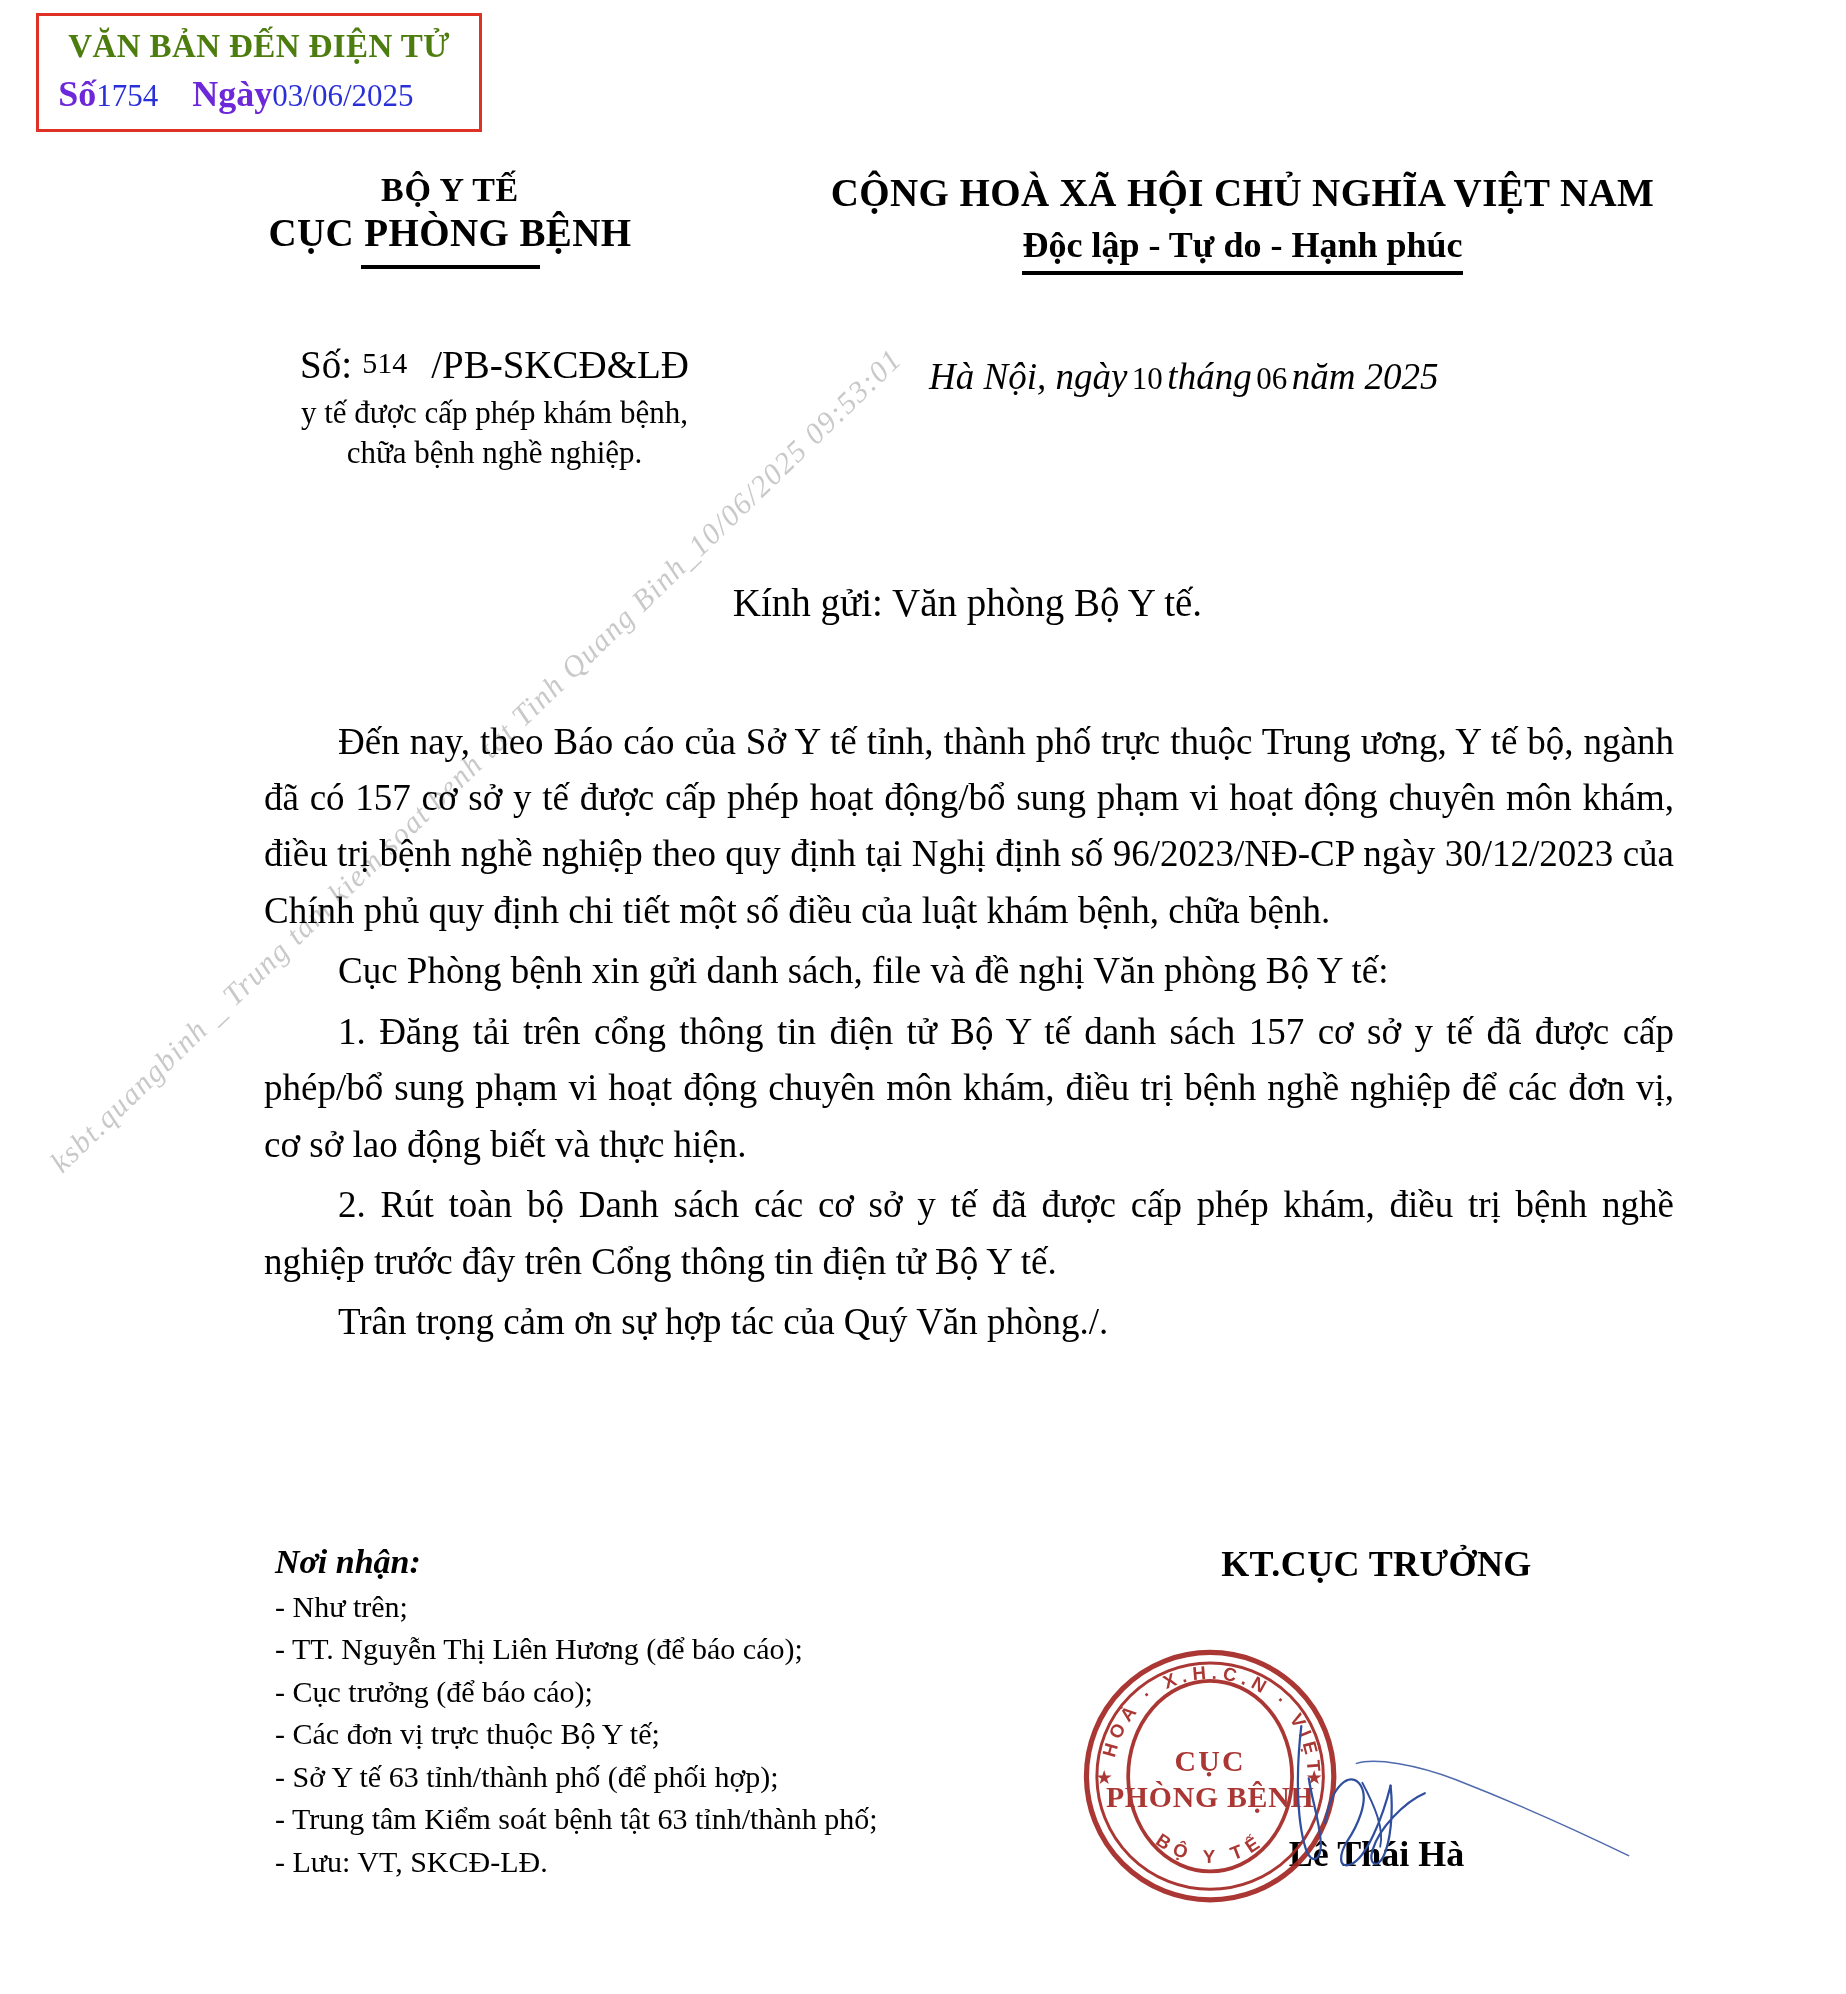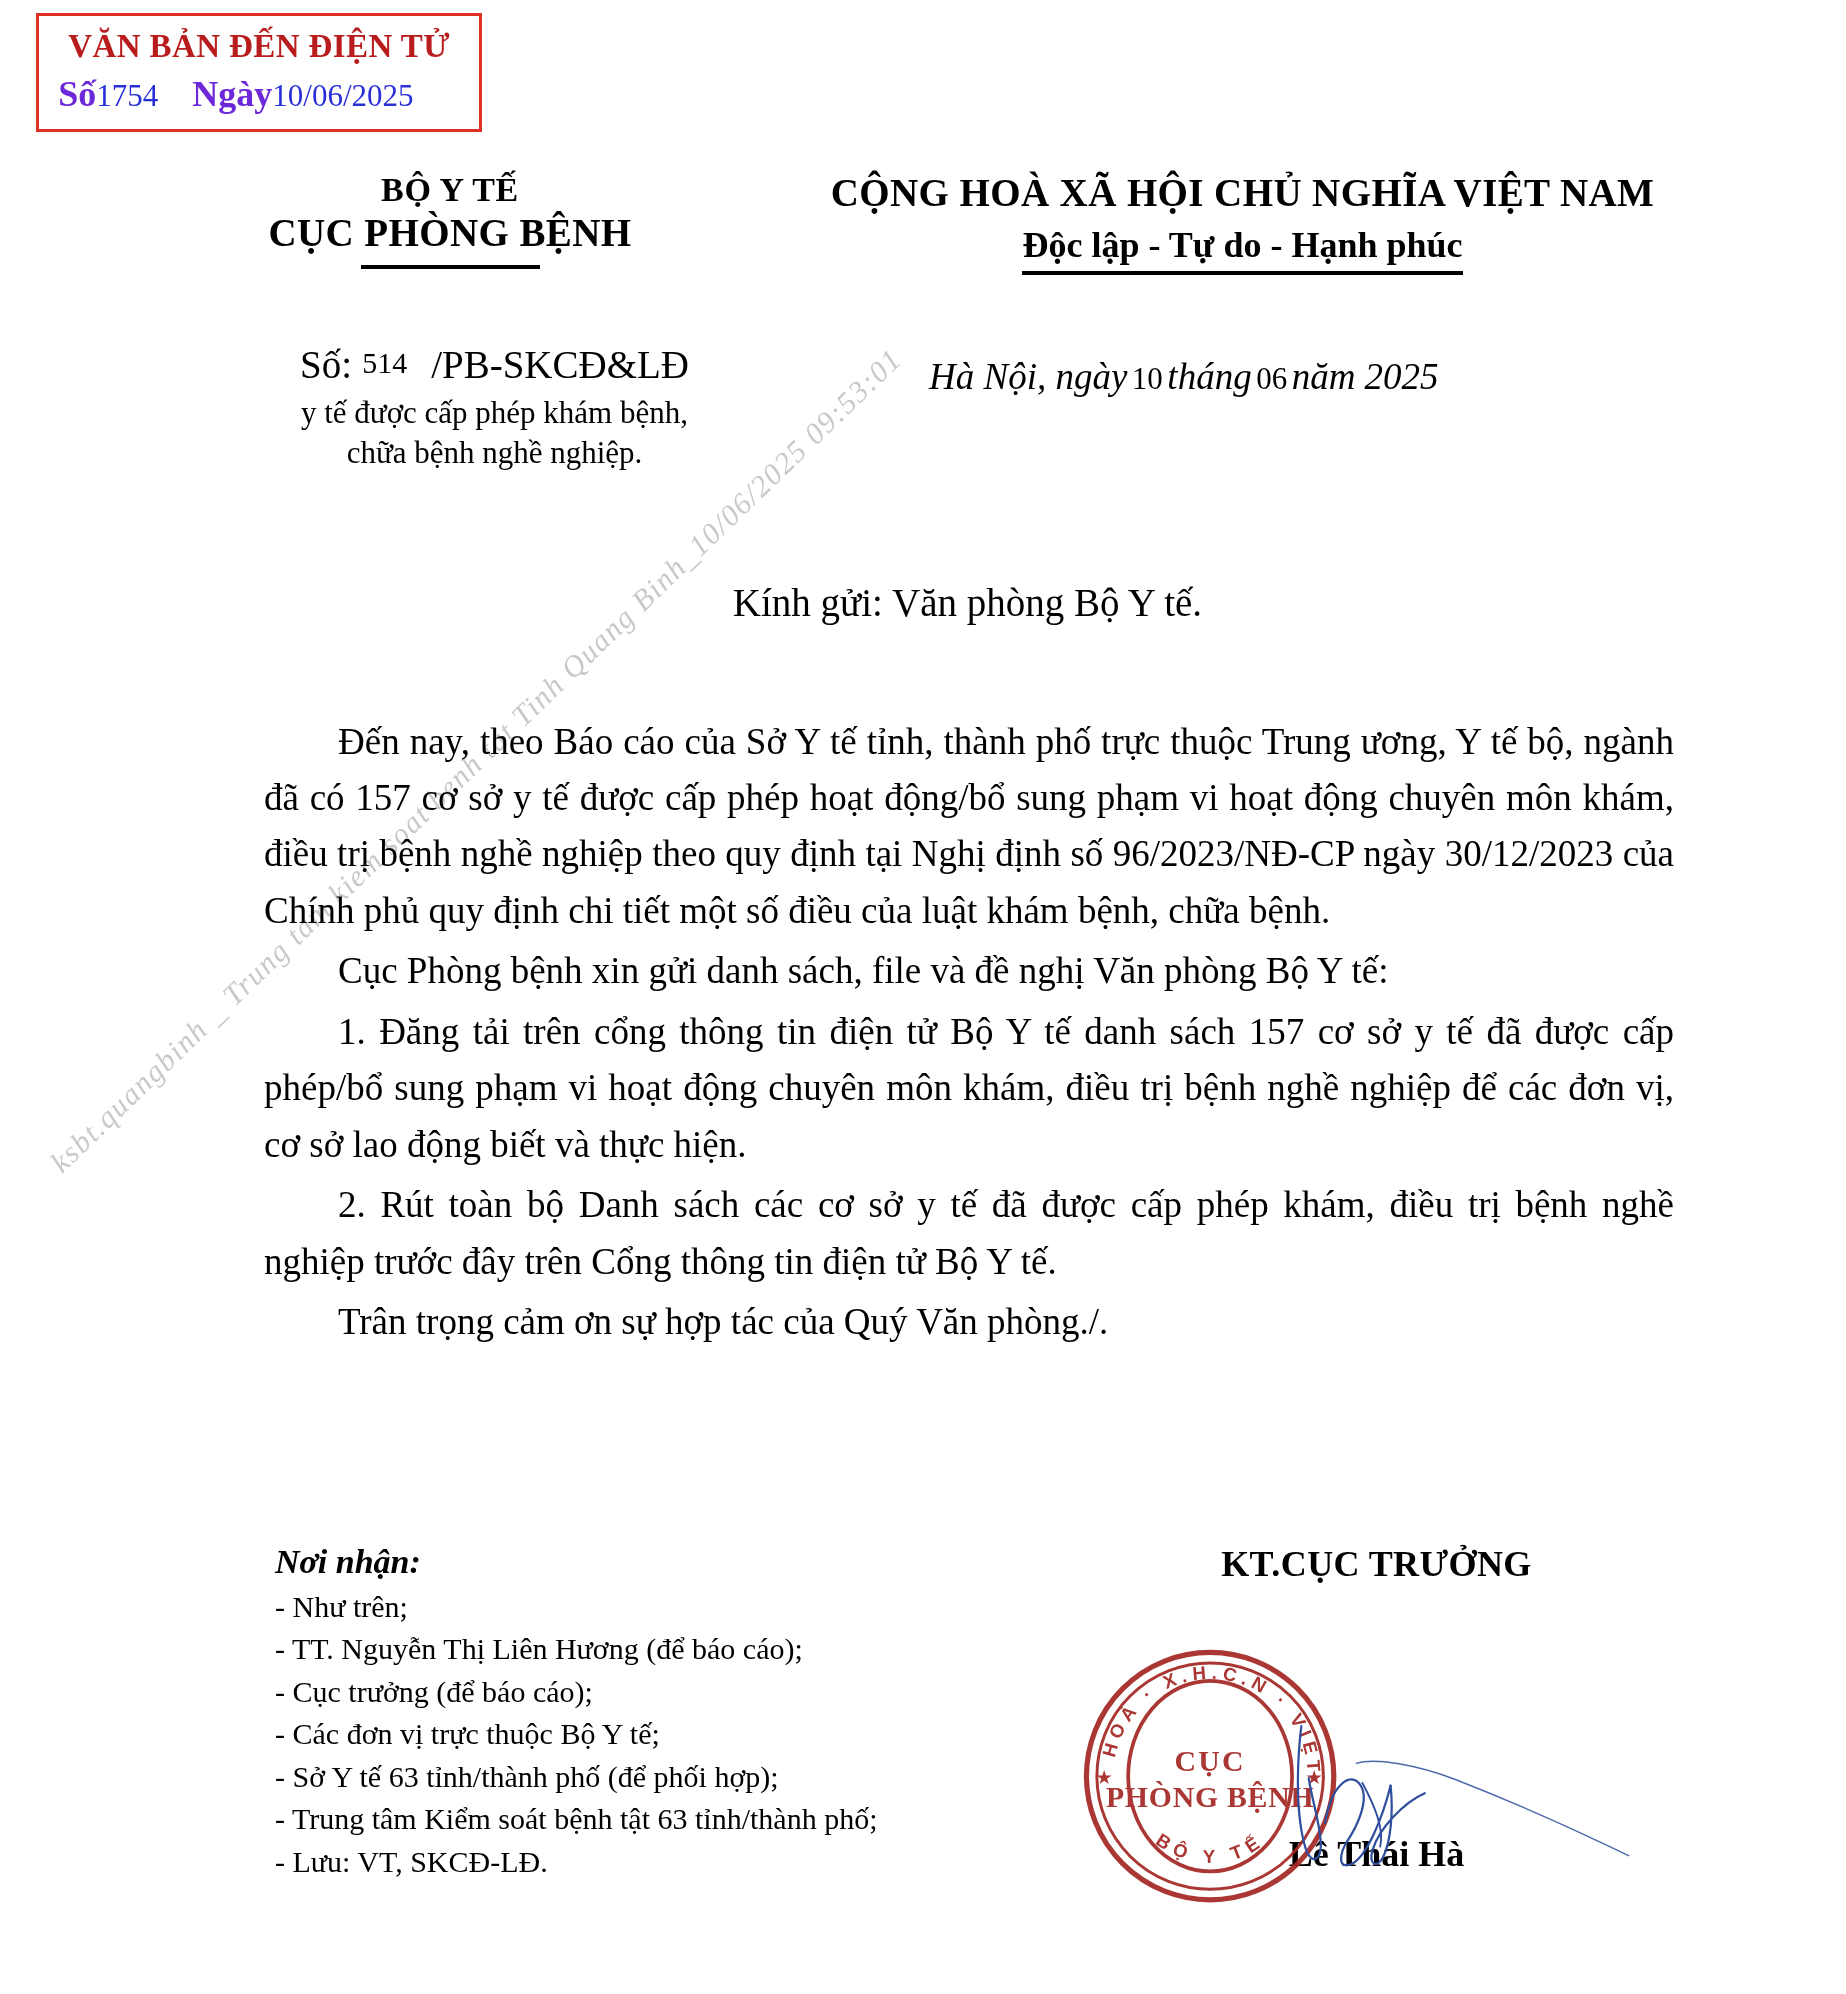--- a/index.html
+++ b/index.html
@@ -28,21 +28,21 @@
     height: 119px;
     border: 3.7px solid #e03127;
     box-sizing: border-box;
     background: transparent;
     z-index: 6;
   }
   .stamp-title {
     font-family: "Liberation Serif", serif;
     font-weight: bold;
     font-size: 33px;
-    color: #b91c1c;
+    color: #4d7c0f;
     letter-spacing: 0.4px;
     text-align: center;
     margin-top: 12px;
     white-space: nowrap;
   }
   .stamp-row {
     display: flex;
     align-items: baseline;
     justify-content: flex-start;
     margin-top: 7.4px;
@@ -297,21 +297,21 @@
     <span>ksbt.quangbinh _ Trung tam kiem soat benh tat Tinh Quang Binh_10/06/2025 09:53:01</span>
   </div>
 
   <div class="stamp-box">
     <div class="stamp-title">VĂN BẢN ĐẾN ĐIỆN TỬ</div>
     <div class="stamp-row">
       <span class="stamp-label">Số</span>
       <span class="stamp-value">1754</span>
       <span class="stamp-gap"></span>
       <span class="stamp-label">Ngày</span>
-      <span class="stamp-value">10/06/2025</span>
+      <span class="stamp-value">03/06/2025</span>
     </div>
   </div>
 
   <div class="letterhead">
     <div class="lh-left">
       <div class="org-top">BỘ Y TẾ</div>
       <div class="org-main">CỤC PHÒNG BỆNH</div>
       <div class="rule-short"></div>
     </div>
     <div class="lh-right">

